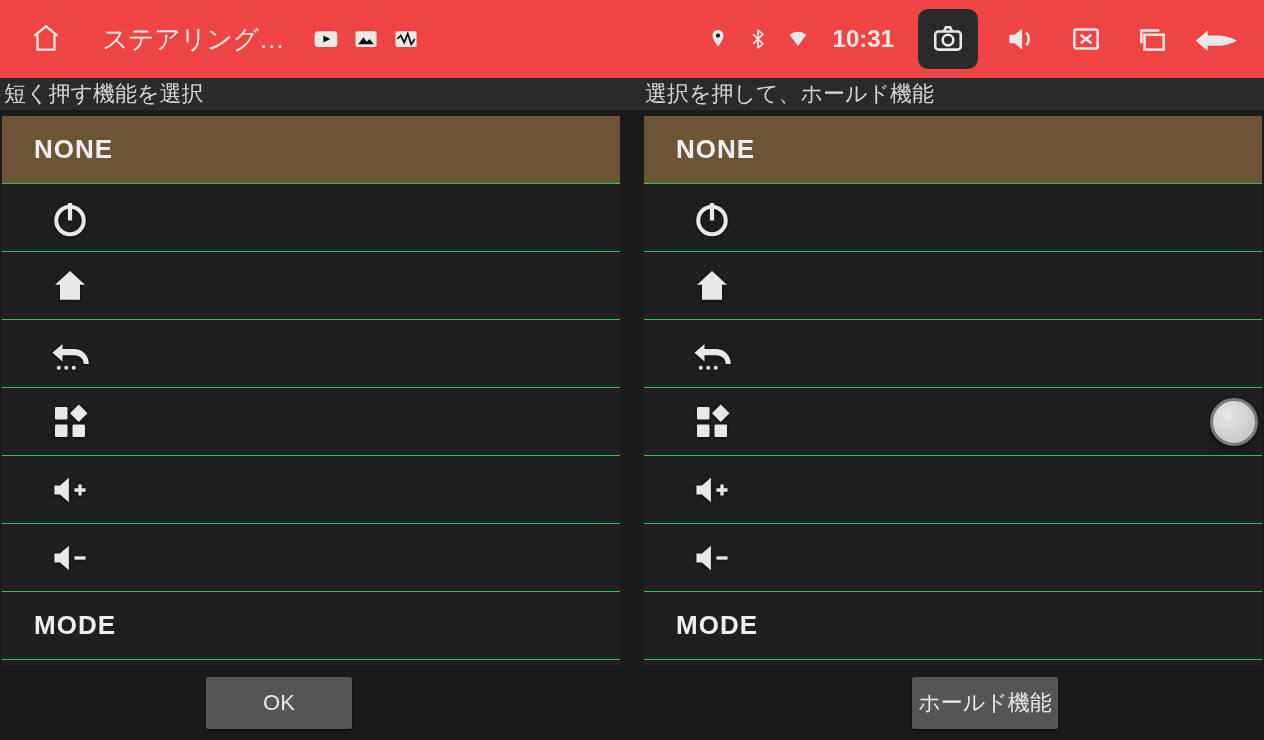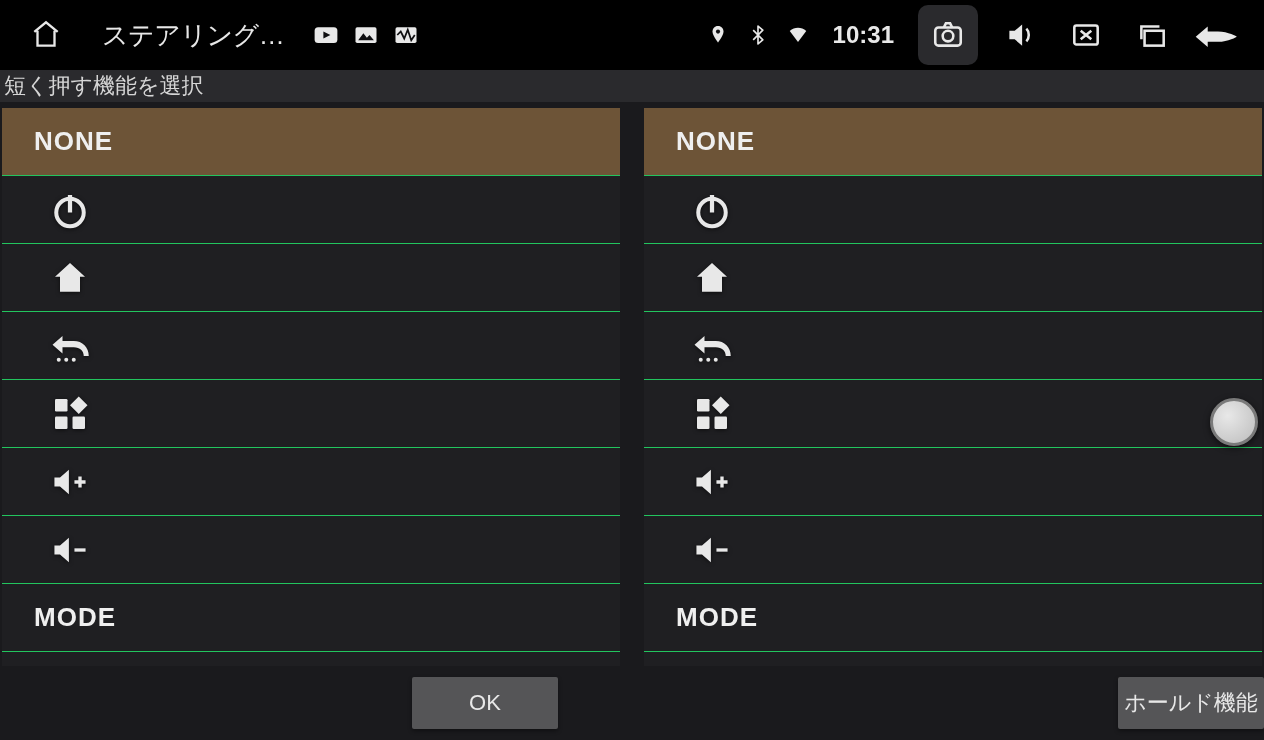--- a/index.html
+++ b/index.html
@@ -1,20 +1,20 @@
 <!DOCTYPE html>
 <html><head>
 <meta charset="utf-8">
 <style>
   * { box-sizing: border-box; margin: 0; padding: 0; }
   html, body { width: 1264px; height: 740px; background: #1a1a1d; font-family: "Helvetica Neue", Arial, sans-serif; color: #e8e8e8; overflow: hidden; }
   body { display: flex; flex-direction: column; }
 
   
-  .statusbar { height: 70px; background: #000000; display: flex; align-items: center; padding: 0 22px; }
+  .statusbar { height: 78px; background: #ef4444; display: flex; align-items: center; padding: 0 22px; }
   .statusbar .left { display: flex; align-items: center; gap: 22px; }
   .statusbar .app-title { font-size: 26px; font-weight: 500; color: #e8e8e8; letter-spacing: -0.5px; margin-left: 10px; }
   .mini-icons { display: flex; gap: 12px; align-items: center; margin-left: 6px; }
   .statusbar .spacer { flex: 1; }
   .statusbar .right { display: flex; align-items: center; gap: 18px; font-weight: bold; }
   .statusbar .time { font-size: 24px; color: #e8e8e8; margin: 0 6px; }
   .statusbar .btn { width: 48px; height: 48px; display: flex; align-items: center; justify-content: center; }
   .statusbar .btn svg { width: 34px; height: 34px; }
   .statusbar .big-back svg { width: 58px; height: 42px; }
   .statusbar .camera-wrap { background: #2a2a2d; border-radius: 10px; width: 60px; height: 60px; display:flex; align-items:center; justify-content:center; }
@@ -26,21 +26,21 @@
   
   .cols { flex: 1; display: flex; gap: 24px; padding: 6px 2px 0 2px; overflow: hidden; }
   .col { flex: 1; display: flex; flex-direction: column; background: #1f1f22; }
   .row { height: 68px; border-bottom: 1px solid #22c55e; display: flex; align-items: center; padding-left: 32px; font-size: 26px; font-weight: 600; letter-spacing: 1px; }
   .row.sel { background: #6d5437; color: #f0eadf; }
   .row .ricon { width: 44px; height: 44px; display:flex; align-items:center; justify-content:center; margin-left: 14px; }
   .row .ricon svg { width: 40px; height: 40px; filter: drop-shadow(0 1px 2px rgba(0,0,0,.6)); }
   .row.textrow { color: #efefef; }
 
   
-  .footer { height: 74px; display: flex; align-items: center; justify-content: flex-end; gap: 560px; background: #1a1a1d; }
+  .footer { height: 74px; display: flex; align-items: center; justify-content: center; gap: 560px; background: #1a1a1d; }
   .fbtn { min-width: 146px; height: 52px; background: #555557; color: #e8e8e8; font-size: 22px; font-weight: 500; display:flex; align-items:center; justify-content:center; border-radius: 2px; box-shadow: 0 2px 4px rgba(0,0,0,.4); }
 
   
   .assist { position: absolute; right: 6px; top: 398px; width: 48px; height: 48px; border-radius: 50%; background: radial-gradient(circle at 35% 35%, #e8e8e8, #bcbcbc); border: 3px solid #7a7a7a; box-shadow: 0 2px 6px rgba(0,0,0,.6); }
 
   svg { display:block; }
   .white-f { fill:#e8e8e8; }
   .white-s { stroke:#e8e8e8; fill:none; }
 </style>
 </head>
@@ -190,20 +190,21 @@
     <div class="btn big-back">
         <svg viewBox="0 0 56 32">
           <use href="#i-big-back"></use>
         </svg>
       </div>
   </div>
 </div>
 
 <div class="col-headers">
   <div class="hcell">短く押す機能を選択</div>
+  <div class="hcell" style="padding-left:0">選択を押して、ホールド機能</div>
 </div>
 
 <div class="cols">
 
   <div class="col">
     <div class="row sel textrow">
         <span>NONE</span>
       </div>
     <div class="row">
         <span class="ricon">

